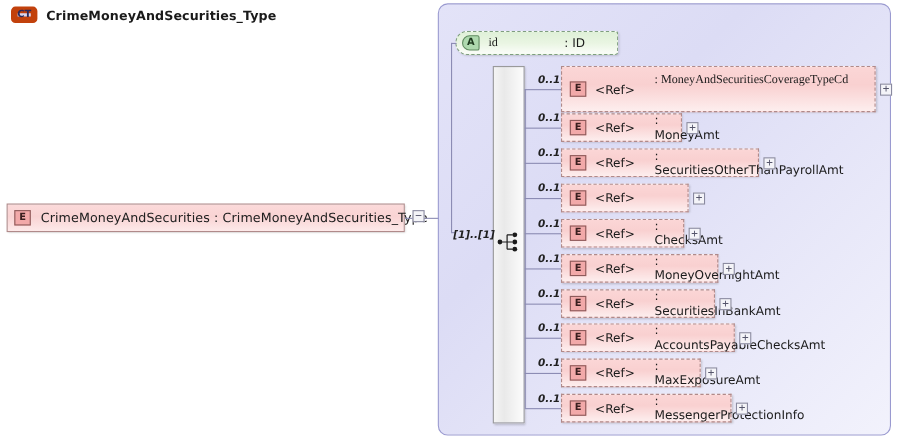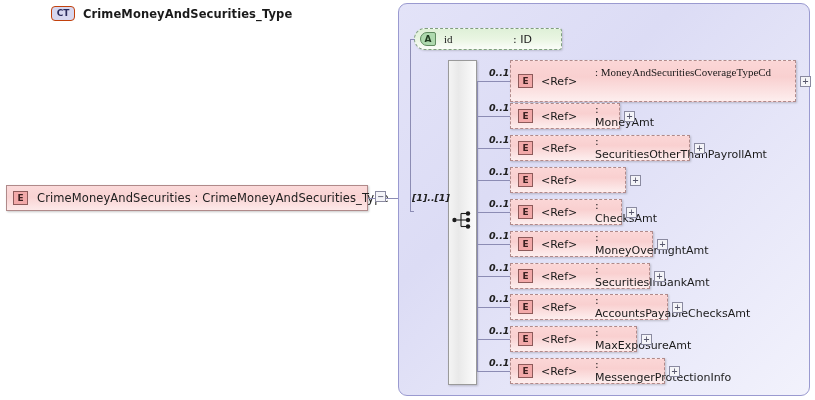--- a/index.html
+++ b/index.html
@@ -52,23 +52,23 @@
   
   .ct-box{
     position:absolute;left:398px;top:3px;width:412px;height:393px;
     box-sizing:border-box;
     border:1px solid #9a9ad0;border-radius:9px;
     background:linear-gradient(135deg,#e3e3f8 0%,#dcdcf5 35%,#f2f2fc 100%);
   }
   .ct-header{position:absolute;left:10px;top:6px;display:flex;align-items:center;}
   .ctbadge{
     width:24px;height:15px;box-sizing:border-box;
-    background:#d7d7f0;border:1px solid #c2410c;border-radius:4px;
+    background:#d7d7f0;border:6px solid #c2410c;border-radius:4px;
     display:flex;align-items:center;justify-content:center;
-    font-size:9px;font-weight:bold;color:#2b2b5c;line-height:1;margin-left:41px;
+    font-size:9px;font-weight:bold;color:#2b2b5c;line-height:1;
   }
   .ct-title{margin-left:8px;font-size:11.5px;font-weight:bold;color:#1a1a1a;letter-spacing:.1px;}
 
   
   .attr-box{
     position:absolute;left:414px;top:28px;width:148px;height:22px;
     box-sizing:border-box;
     background:linear-gradient(to bottom,#dff0d8 0%,#e9f5e2 50%,#fbfdf9 100%);
     border:1px dashed #7f9e7f;
     border-radius:11px 3px 3px 11px;
@@ -82,21 +82,21 @@
   
   .seq-box{
     position:absolute;left:448px;top:60px;width:29px;height:325px;
     box-sizing:border-box;
     background:linear-gradient(to right,#f4f4f4 0%,#e9e9e9 35%,#fcfcfc 100%);
     border:1px solid #9a9a9a;
     box-shadow:1px 1px 2px rgba(0,0,0,.2);
   }
   .seq-icon{position:absolute;left:452px;top:211px;}
   .card-label{
-    position:absolute;left:412px;top:192px;
+    position:absolute;left:412px;top:208px;
     font-size:9.5px;font-style:italic;font-weight:bold;color:#202020;
     white-space:nowrap;
   }
   .ref-box{
     box-sizing:border-box;height:26px;
     background:linear-gradient(to bottom,#fbd6d6 0%,#f9d0d0 40%,#fdeeee 100%);
     border:1px dashed #b08a8a;
     display:flex;align-items:center;
     box-shadow:1px 1px 2px rgba(0,0,0,.2);
   }

